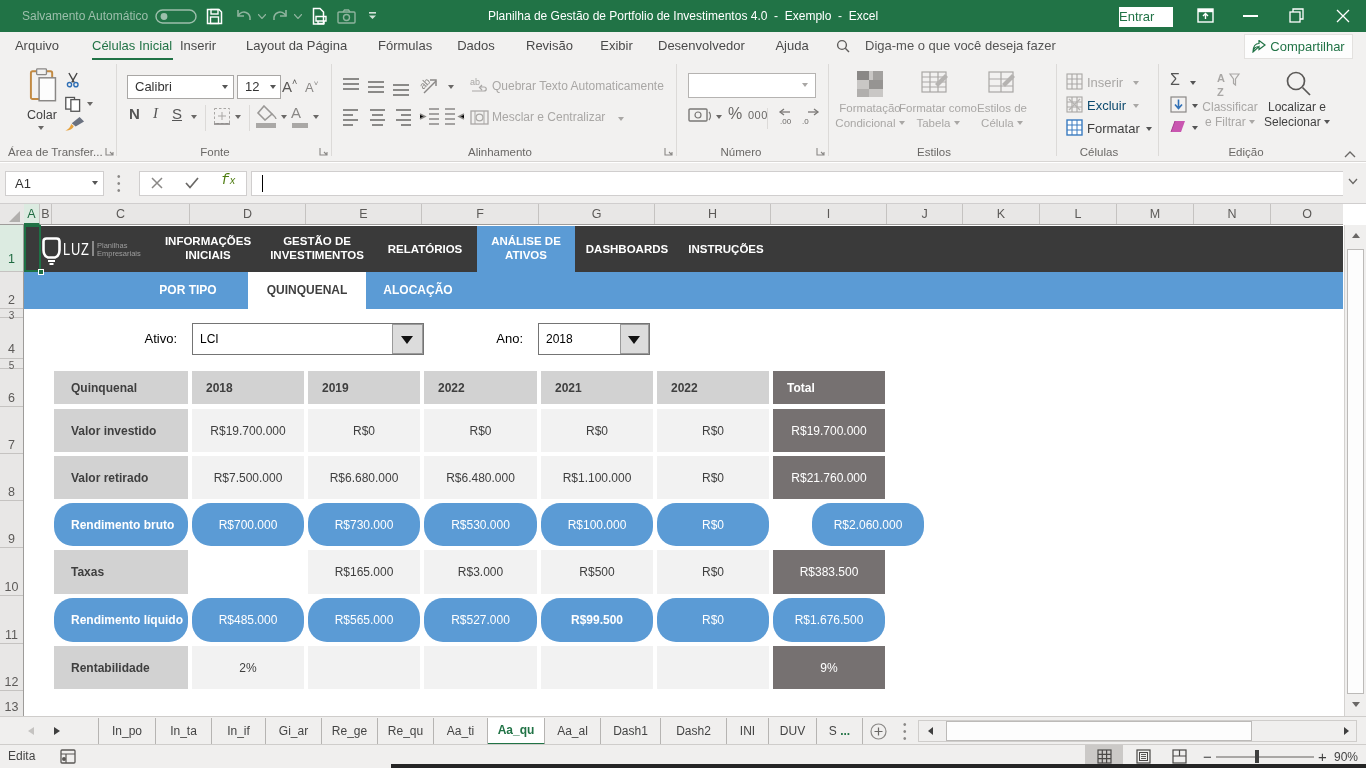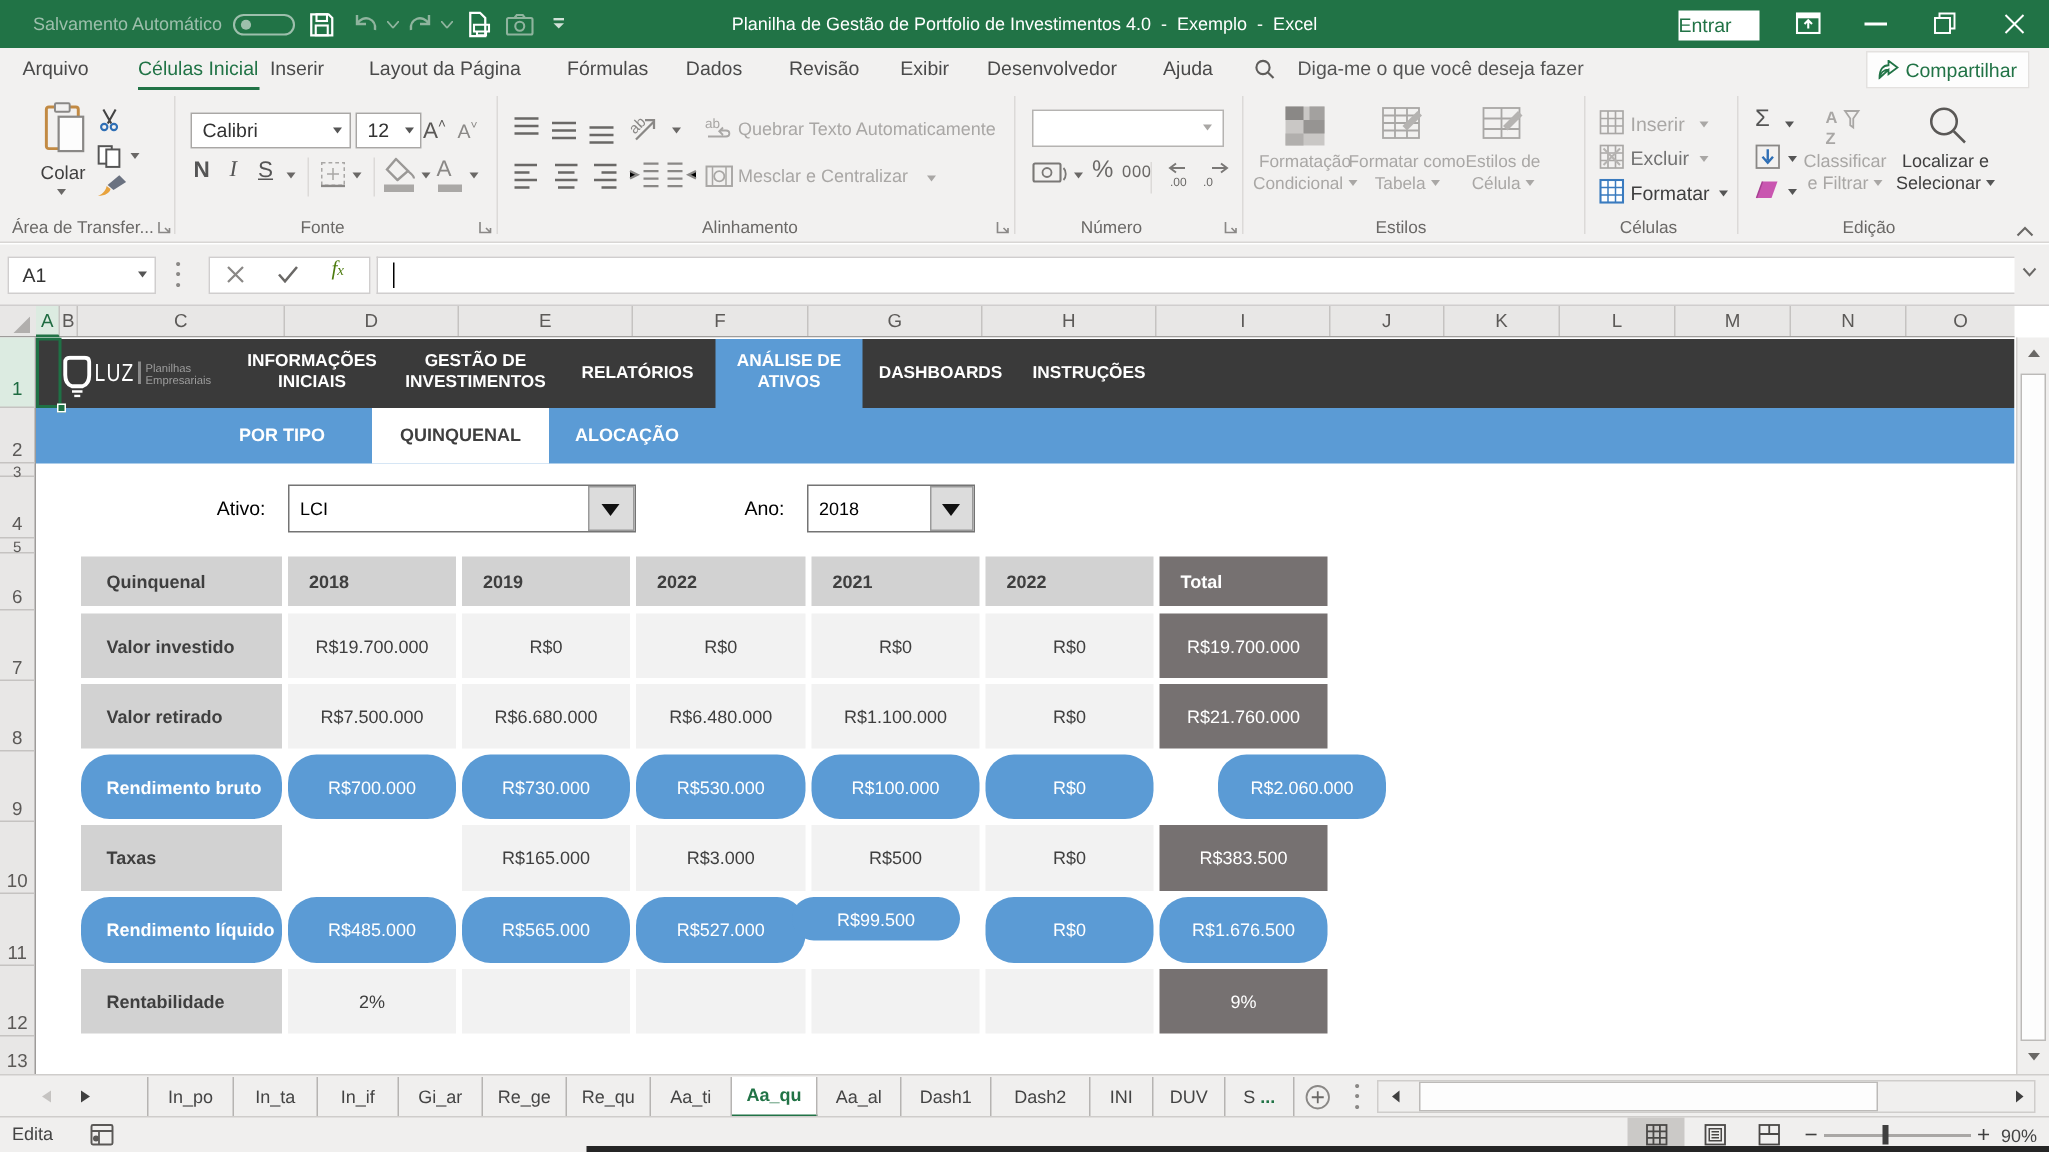--- a/index.html
+++ b/index.html
@@ -296,21 +296,21 @@
   </svg>
   <div class="abs" style="left:1087px;top:15px;font-size:13px;color:#a9a7a5;">Inserir</div>
   <div class="abs dar" style="left:1133px;top:21px;border-top-color:#a9a7a5;"></div>
   <svg class="abs" style="left:1066px;top:36px;" width="17" height="17" viewBox="0 0 17 17">
     <g fill="none" stroke="#a9a7a5" stroke-width="1.1">
         <rect x="1" y="1" width="15" height="15"></rect>
         <path d="M1 6 H16 M1 11 H16 M6 1 V16 M11 1 V16"></path>
       </g>
     <path d="M3 3 L14 14 M14 3 L3 14" stroke="#b5b3b1" stroke-width="1.4"></path>
   </svg>
-  <div class="abs" style="left:1087px;top:38px;font-size:13px;color:#737373;">Excluir</div>
+  <div class="abs" style="left:1087px;top:38px;font-size:13px;color:#0c4a6e;">Excluir</div>
   <div class="abs dar" style="left:1133px;top:44px;border-top-color:#a9a7a5;"></div>
   <svg class="abs" style="left:1066px;top:59px;" width="17" height="17" viewBox="0 0 17 17">
     <rect x="1" y="1" width="15" height="15" fill="#fff" stroke="#3a7bbf" stroke-width="1.4"></rect>
     <path d="M1 6 H16 M1 11 H16 M6 1 V16 M11 1 V16" stroke="#3a7bbf" stroke-width="1"></path>
   </svg>
   <div class="abs" style="left:1087px;top:61px;font-size:13px;color:#3f3f3f;">Formatar</div>
   <div class="abs dar" style="left:1146px;top:67px;border-top-color:#555;"></div>
   <div class="glabel" style="left:1039px;">Células</div>
   <div class="gsep" style="left:1158px;"></div>
 
@@ -346,21 +346,21 @@
   <div class="abs" style="left:5px;top:8px;width:99px;height:25px;background:#fff;border:1px solid #d0cece;font-size:13px;color:#333;line-height:23px;padding-left:9px;">A1</div>
   <div class="abs dar" style="left:92px;top:18px;border-top-color:#555;"></div>
   <div class="abs" style="left:117px;top:10px;width:3px;height:21px;color:#8a8886;font-size:10px;line-height:7px;">•<br>•<br>•</div>
   <div class="abs" style="left:139px;top:8px;width:108px;height:25px;background:#fff;border:1px solid #d0cece;"></div>
   <svg class="abs" style="left:151px;top:14px;" width="12" height="12" viewBox="0 0 12 12">
       <path d="M1 1 L11 11 M11 1 L1 11" stroke="#8a8886" stroke-width="1.5"></path>
     </svg>
   <svg class="abs" style="left:185px;top:14px;" width="14" height="12" viewBox="0 0 14 12">
       <path d="M1 6 L5 10.5 L13 1" fill="none" stroke="#6a6866" stroke-width="1.7"></path>
     </svg>
-  <div class="abs" style="left:221px;top:9px;font-size:14px;font-style:italic;color:#4d7c0f;font-family:Liberation Serif, serif;">f<span style="font-size:10px;">x</span></div>
+  <div class="abs" style="left:221px;top:9px;font-size:14px;font-style:italic;color:#4d7c0f;font-family:Liberation Mono, monospace;">f<span style="font-size:10px;">x</span></div>
   <div class="abs" style="left:251px;top:8px;width:1092px;height:25px;background:#fff;border:1px solid #d0cece;border-right:none;"></div>
   <div class="abs" style="left:262px;top:12px;width:1px;height:17px;background:#000;"></div>
   <svg class="abs" style="left:1348px;top:15px;" width="10" height="7" viewBox="0 0 10 7">
       <path d="M1 1 L5 5.5 L9 1" fill="none" stroke="#6a6866" stroke-width="1.3"></path>
     </svg>
 </div>
 <div class="abs" id="colhead">
   <svg class="abs" style="left:8px;top:7px;" width="13" height="12" viewBox="0 0 13 12">
       <path d="M12 0 L12 11 L1 11 Z" fill="#b1afad"></path>
     </svg>
@@ -463,21 +463,21 @@
   <div class="tc tdat" style="left:284px;top:325px;width:112px;height:44px;">R$165.000</div>
   <div class="tc tdat" style="left:400px;top:325px;width:113px;height:44px;">R$3.000</div>
   <div class="tc tdat" style="left:517px;top:325px;width:112px;height:44px;">R$500</div>
   <div class="tc tdat" style="left:633px;top:325px;width:112px;height:44px;">R$0</div>
   <div class="tc ttot" style="left:749px;top:325px;width:112px;height:44px;">R$383.500</div>
 
   <div class="tc tlab tblu" style="left:30px;top:373px;width:134px;height:44px;">Rendimento líquido</div>
   <div class="tc tblu" style="left:168px;top:373px;width:112px;height:44px;">R$485.000</div>
   <div class="tc tblu" style="left:284px;top:373px;width:112px;height:44px;">R$565.000</div>
   <div class="tc tblu" style="left:400px;top:373px;width:113px;height:44px;">R$527.000</div>
-  <div class="tc tblu" style="left:504px;top:373px;width:112px;height:29px;">R$99.500</div>
+  <div class="tc tblu" style="left:517px;top:373px;width:112px;height:44px;font-weight:bold;">R$99.500</div>
   <div class="tc tblu" style="left:633px;top:373px;width:112px;height:44px;">R$0</div>
   <div class="tc tblu" style="left:749px;top:373px;width:112px;height:44px;">R$1.676.500</div>
 
   <div class="tc tlab" style="left:30px;top:421px;width:134px;height:43px;">Rentabilidade</div>
   <div class="tc tdat" style="left:168px;top:421px;width:112px;height:43px;">2%</div>
   <div class="tc tdat" style="left:284px;top:421px;width:112px;height:43px;"></div>
   <div class="tc tdat" style="left:400px;top:421px;width:113px;height:43px;"></div>
   <div class="tc tdat" style="left:517px;top:421px;width:112px;height:43px;"></div>
   <div class="tc tdat" style="left:633px;top:421px;width:112px;height:43px;"></div>
   <div class="tc ttot" style="left:749px;top:421px;width:112px;height:43px;">9%</div>

